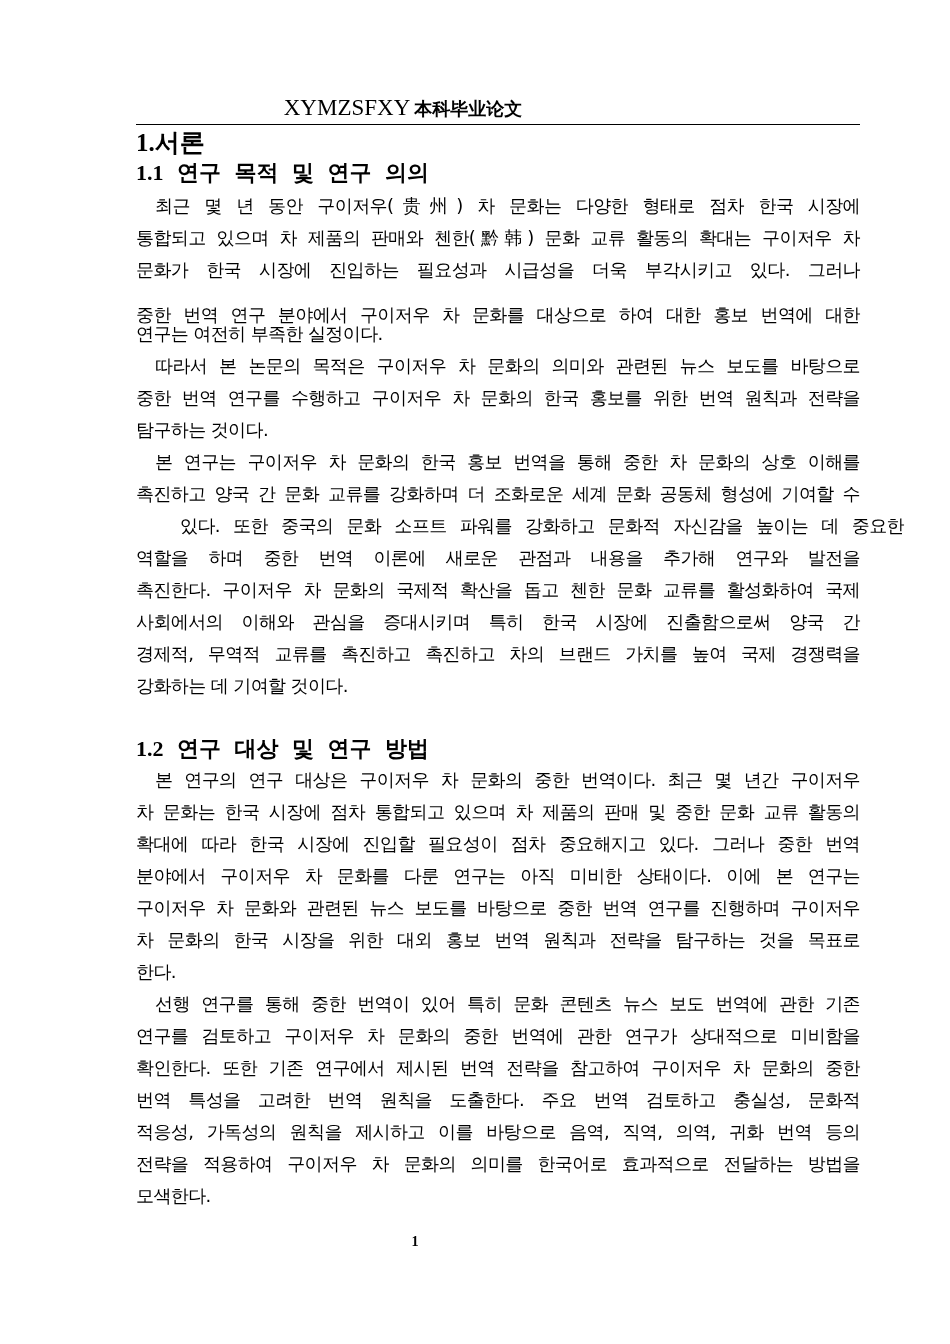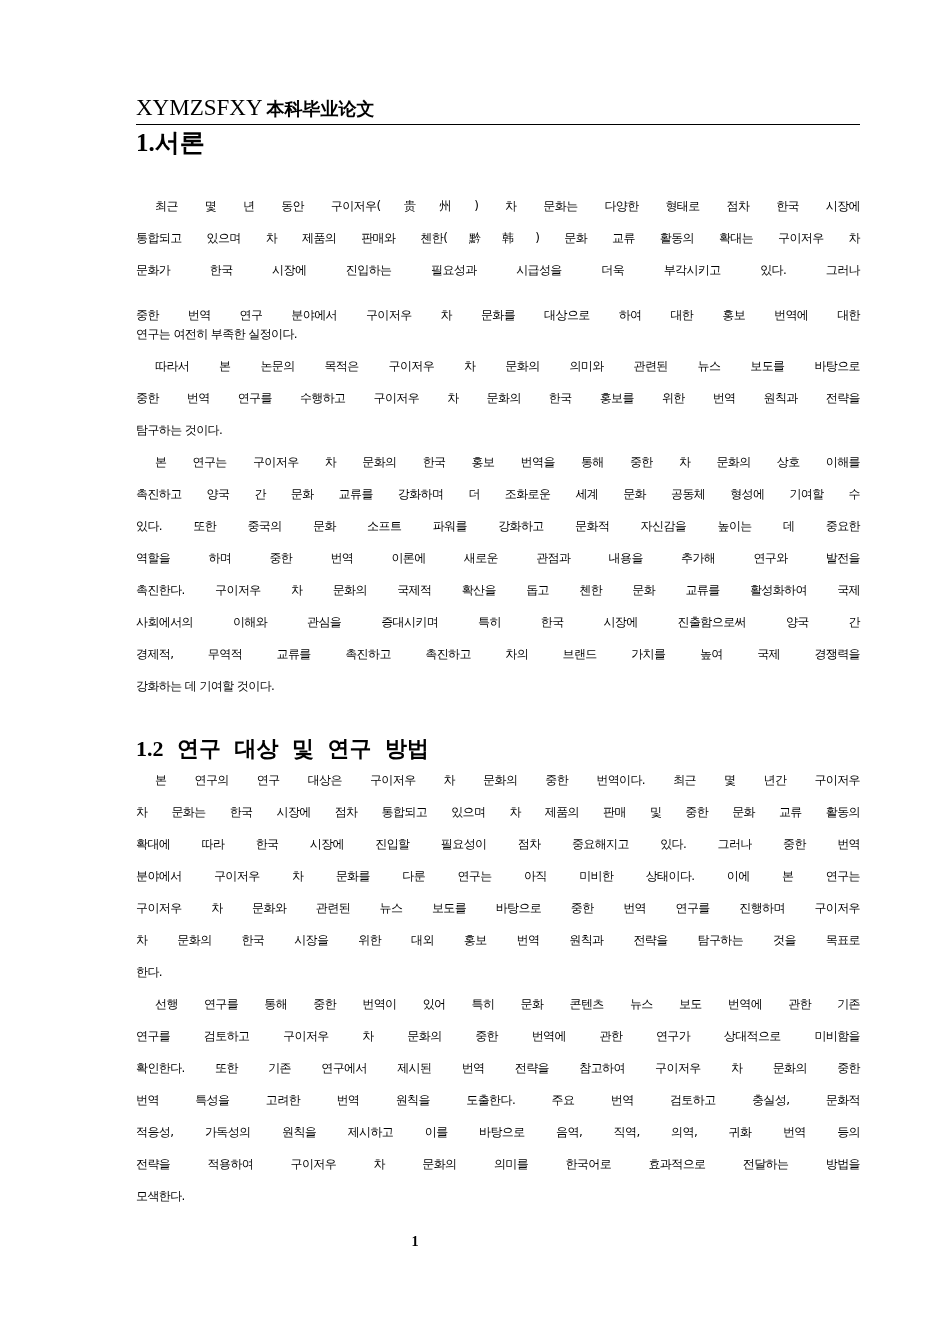--- a/index.html
+++ b/index.html
@@ -19,21 +19,21 @@
     position: absolute;
     left: 0; top: 0;
     width: 950px; height: 1344px;
   }
   .header {
     position: absolute;
     left: 136px;
     width: 724px;
     top: 92px;
     height: 32px;
-    text-align: left;
+    text-align: center;
     padding-right: 190px;
     box-sizing: border-box;
     font-family: "Liberation Serif", "DejaVu Serif", serif;
     font-size: 23px;
     line-height: 32px;
     white-space: nowrap;
   }
   .header .cn {
     font-family: "DejaVu Sans", sans-serif;
     font-weight: bold;
@@ -66,21 +66,21 @@
     font-size: 22px;
     line-height: 30px;
     white-space: nowrap;
     word-spacing: 8px;
   }
   .line {
     position: absolute;
     left: 136px;
     width: 724px;
     height: 32px;
-    font-size: 12px;
+    font-size: 18px;
     line-height: 32px;
     white-space: nowrap;
     text-align: justify;
     text-align-last: justify;
     letter-spacing: -0.6px;
   }
   .line.indent {
     left: 155px;
     width: 705px;
   }
@@ -102,39 +102,40 @@
 </head>
 <body>
 
 <div class="page">
 
   <div class="header"><span>XYMZSFXY</span><span class="cn">本科毕业论文</span></div>
   <div class="header-rule"></div>
 
   <div class="h1">1.서론</div>
 
+  <div class="h2" style="top:158px;">1.1 연구 목적 및 연구 의의</div>
 
   <div>
     <div class="line indent" style="top:190px;">최근 몇 년 동안 구이저우(贵州) 차 문화는 다양한 형태로 점차 한국 시장에</div>
     <div class="line" style="top:222px;">통합되고 있으며 차 제품의 판매와 첸한(黔韩) 문화 교류 활동의 확대는 구이저우 차</div>
     <div class="line" style="top:254px;">문화가 한국 시장에 진입하는 필요성과 시급성을 더욱 부각시키고 있다. 그러나</div>
     <div class="line" style="top:299px;">중한 번역 연구 분야에서 구이저우 차 문화를 대상으로 하여 대한 홍보 번역에 대한</div>
     <div class="line last" style="top:318px;">연구는 여전히 부족한 실정이다.</div>
   </div>
 
   <div>
     <div class="line indent" style="top:350px;">따라서 본 논문의 목적은 구이저우 차 문화의 의미와 관련된 뉴스 보도를 바탕으로</div>
     <div class="line" style="top:382px;">중한 번역 연구를 수행하고 구이저우 차 문화의 한국 홍보를 위한 번역 원칙과 전략을</div>
     <div class="line last" style="top:414px;">탐구하는 것이다.</div>
   </div>
 
   <div>
     <div class="line indent" style="top:446px;">본 연구는 구이저우 차 문화의 한국 홍보 번역을 통해 중한 차 문화의 상호 이해를</div>
     <div class="line" style="top:478px;">촉진하고 양국 간 문화 교류를 강화하며 더 조화로운 세계 문화 공동체 형성에 기여할 수</div>
-    <div class="line" style="top:510px;">있다. 또한 중국의 문화 소프트 파워를 강화하고 문화적 자신감을 높이는 데 중요한</div>
+    <div class="line" style="top:510px;margin-left:44px;">있다. 또한 중국의 문화 소프트 파워를 강화하고 문화적 자신감을 높이는 데 중요한</div>
     <div class="line" style="top:542px;">역할을 하며 중한 번역 이론에 새로운 관점과 내용을 추가해 연구와 발전을</div>
     <div class="line" style="top:574px;">촉진한다. 구이저우 차 문화의 국제적 확산을 돕고 첸한 문화 교류를 활성화하여 국제</div>
     <div class="line" style="top:606px;">사회에서의 이해와 관심을 증대시키며 특히 한국 시장에 진출함으로써 양국 간</div>
     <div class="line" style="top:638px;">경제적, 무역적 교류를 촉진하고 촉진하고 차의 브랜드 가치를 높여 국제 경쟁력을</div>
     <div class="line last" style="top:670px;">강화하는 데 기여할 것이다.</div>
   </div>
 
   <div class="h2" style="top:734px;">1.2 연구 대상 및 연구 방법</div>
 
   <div>

